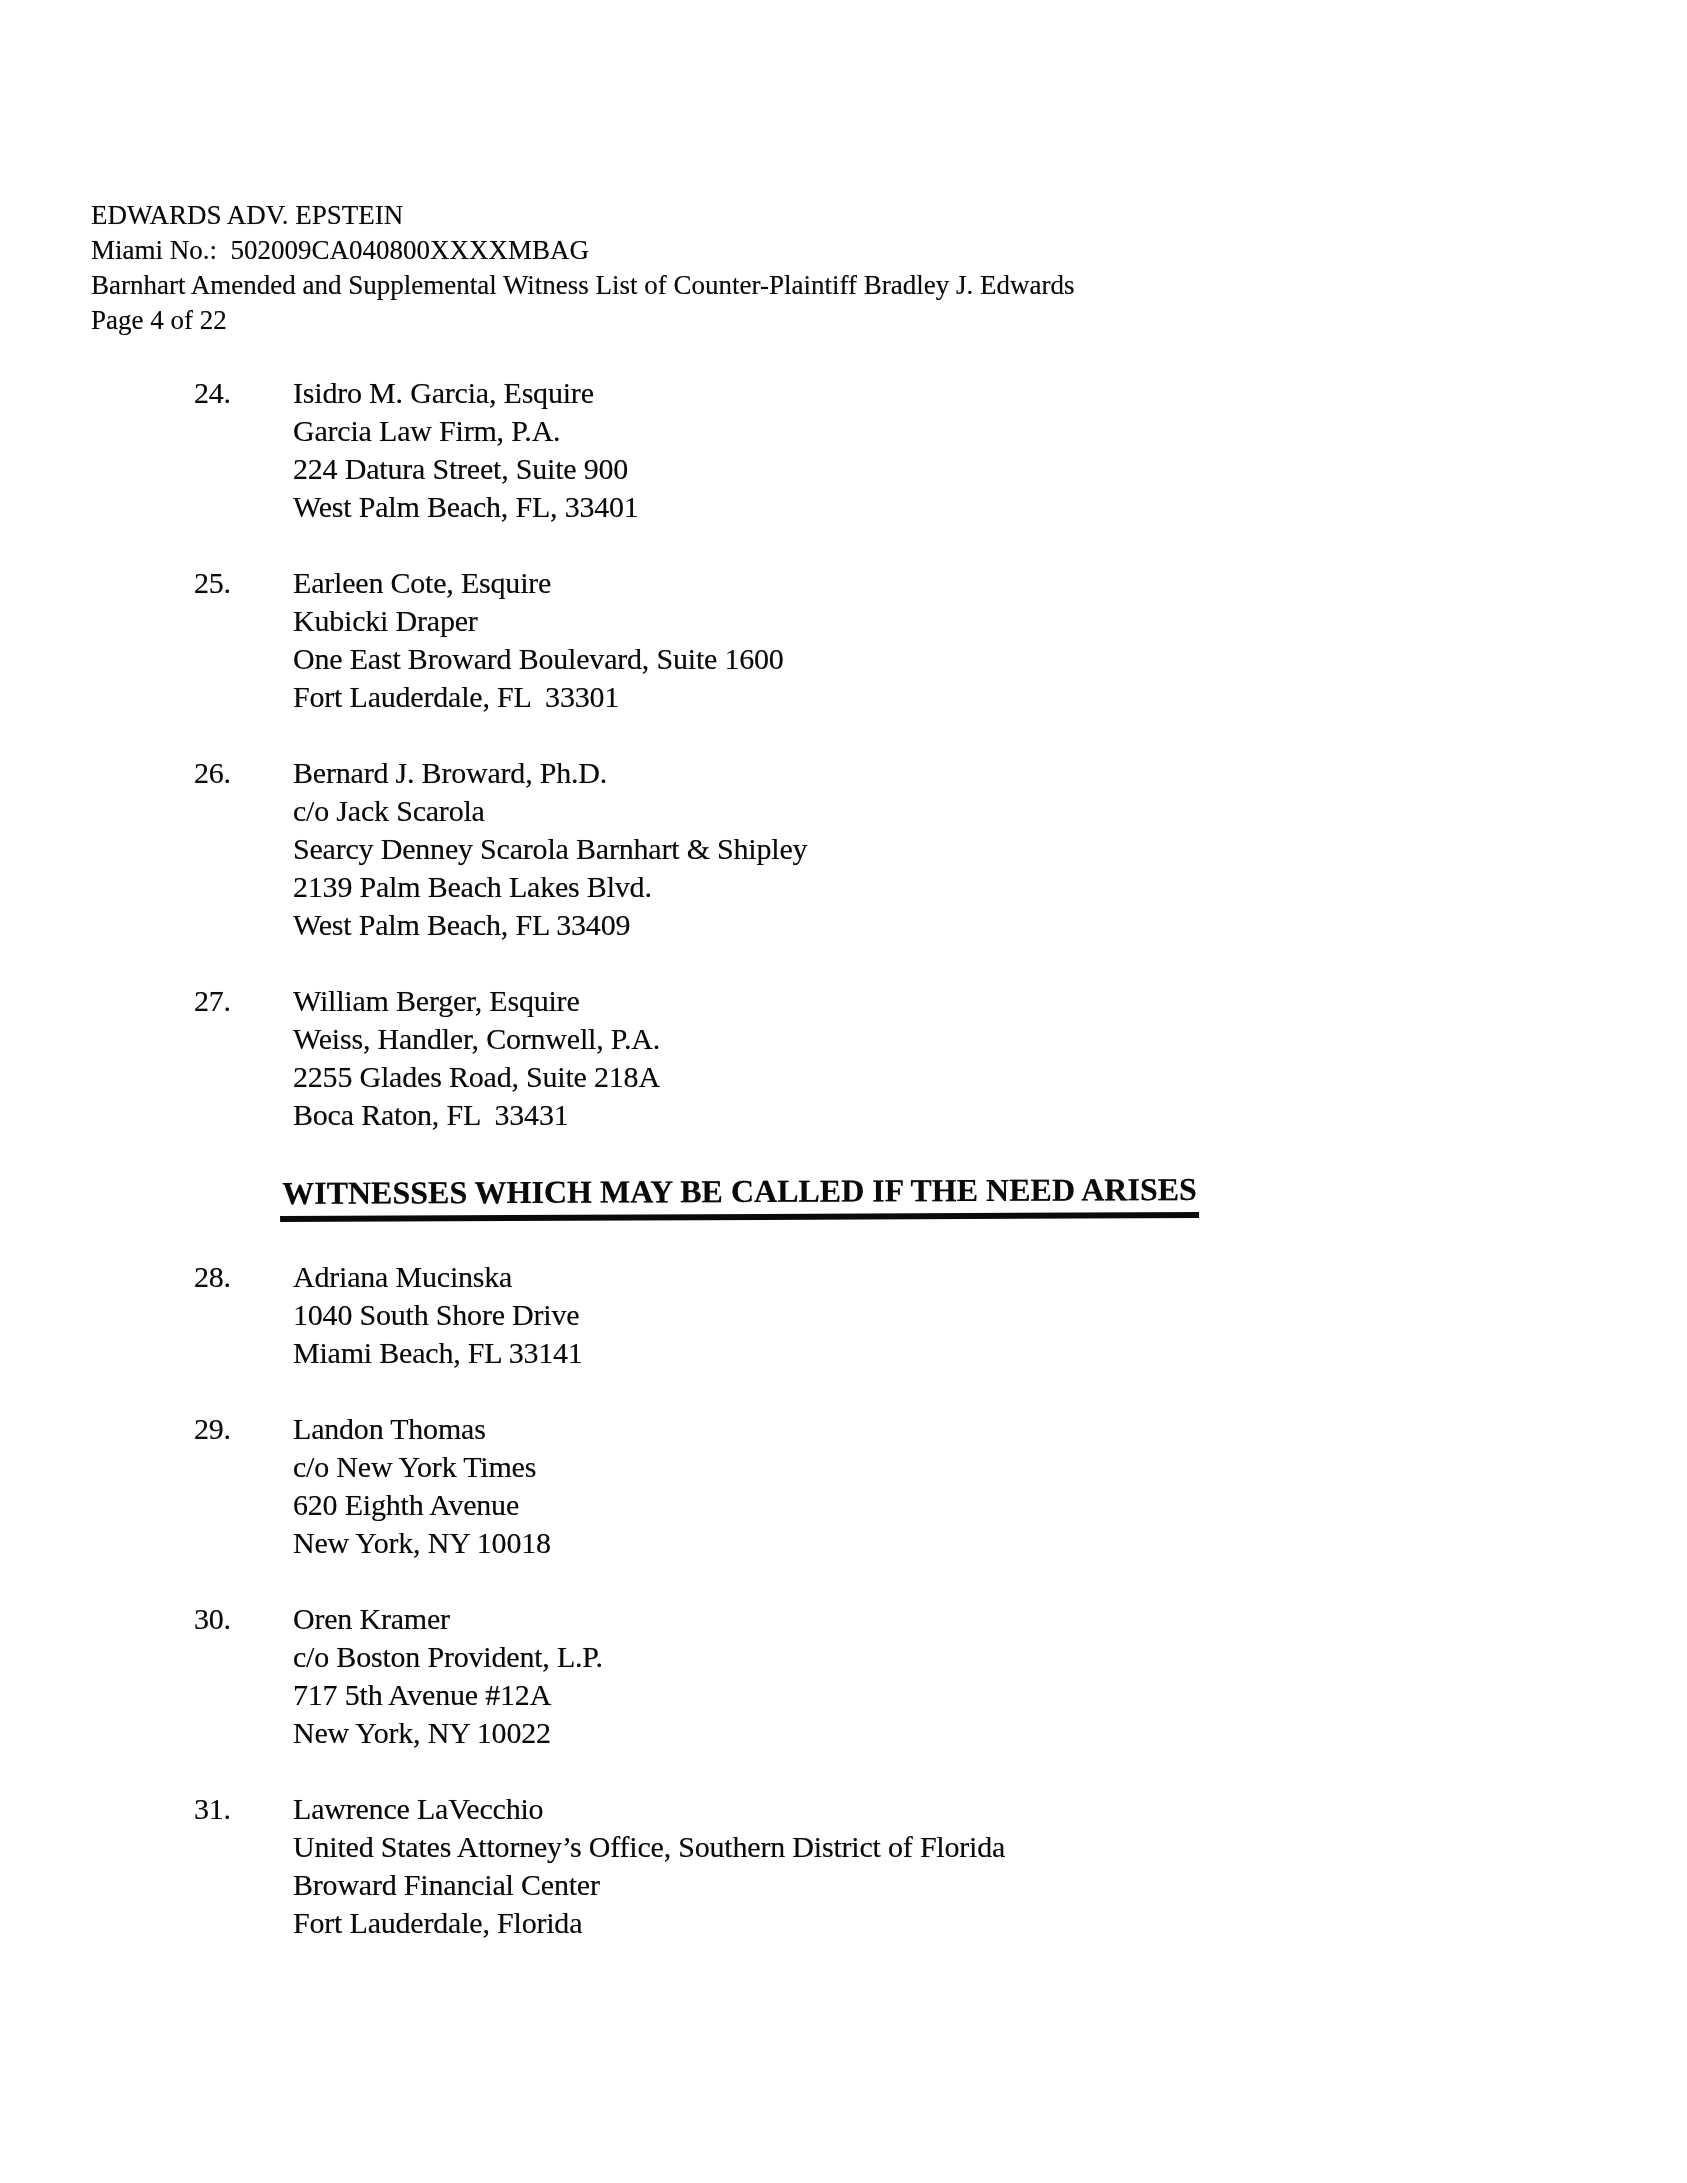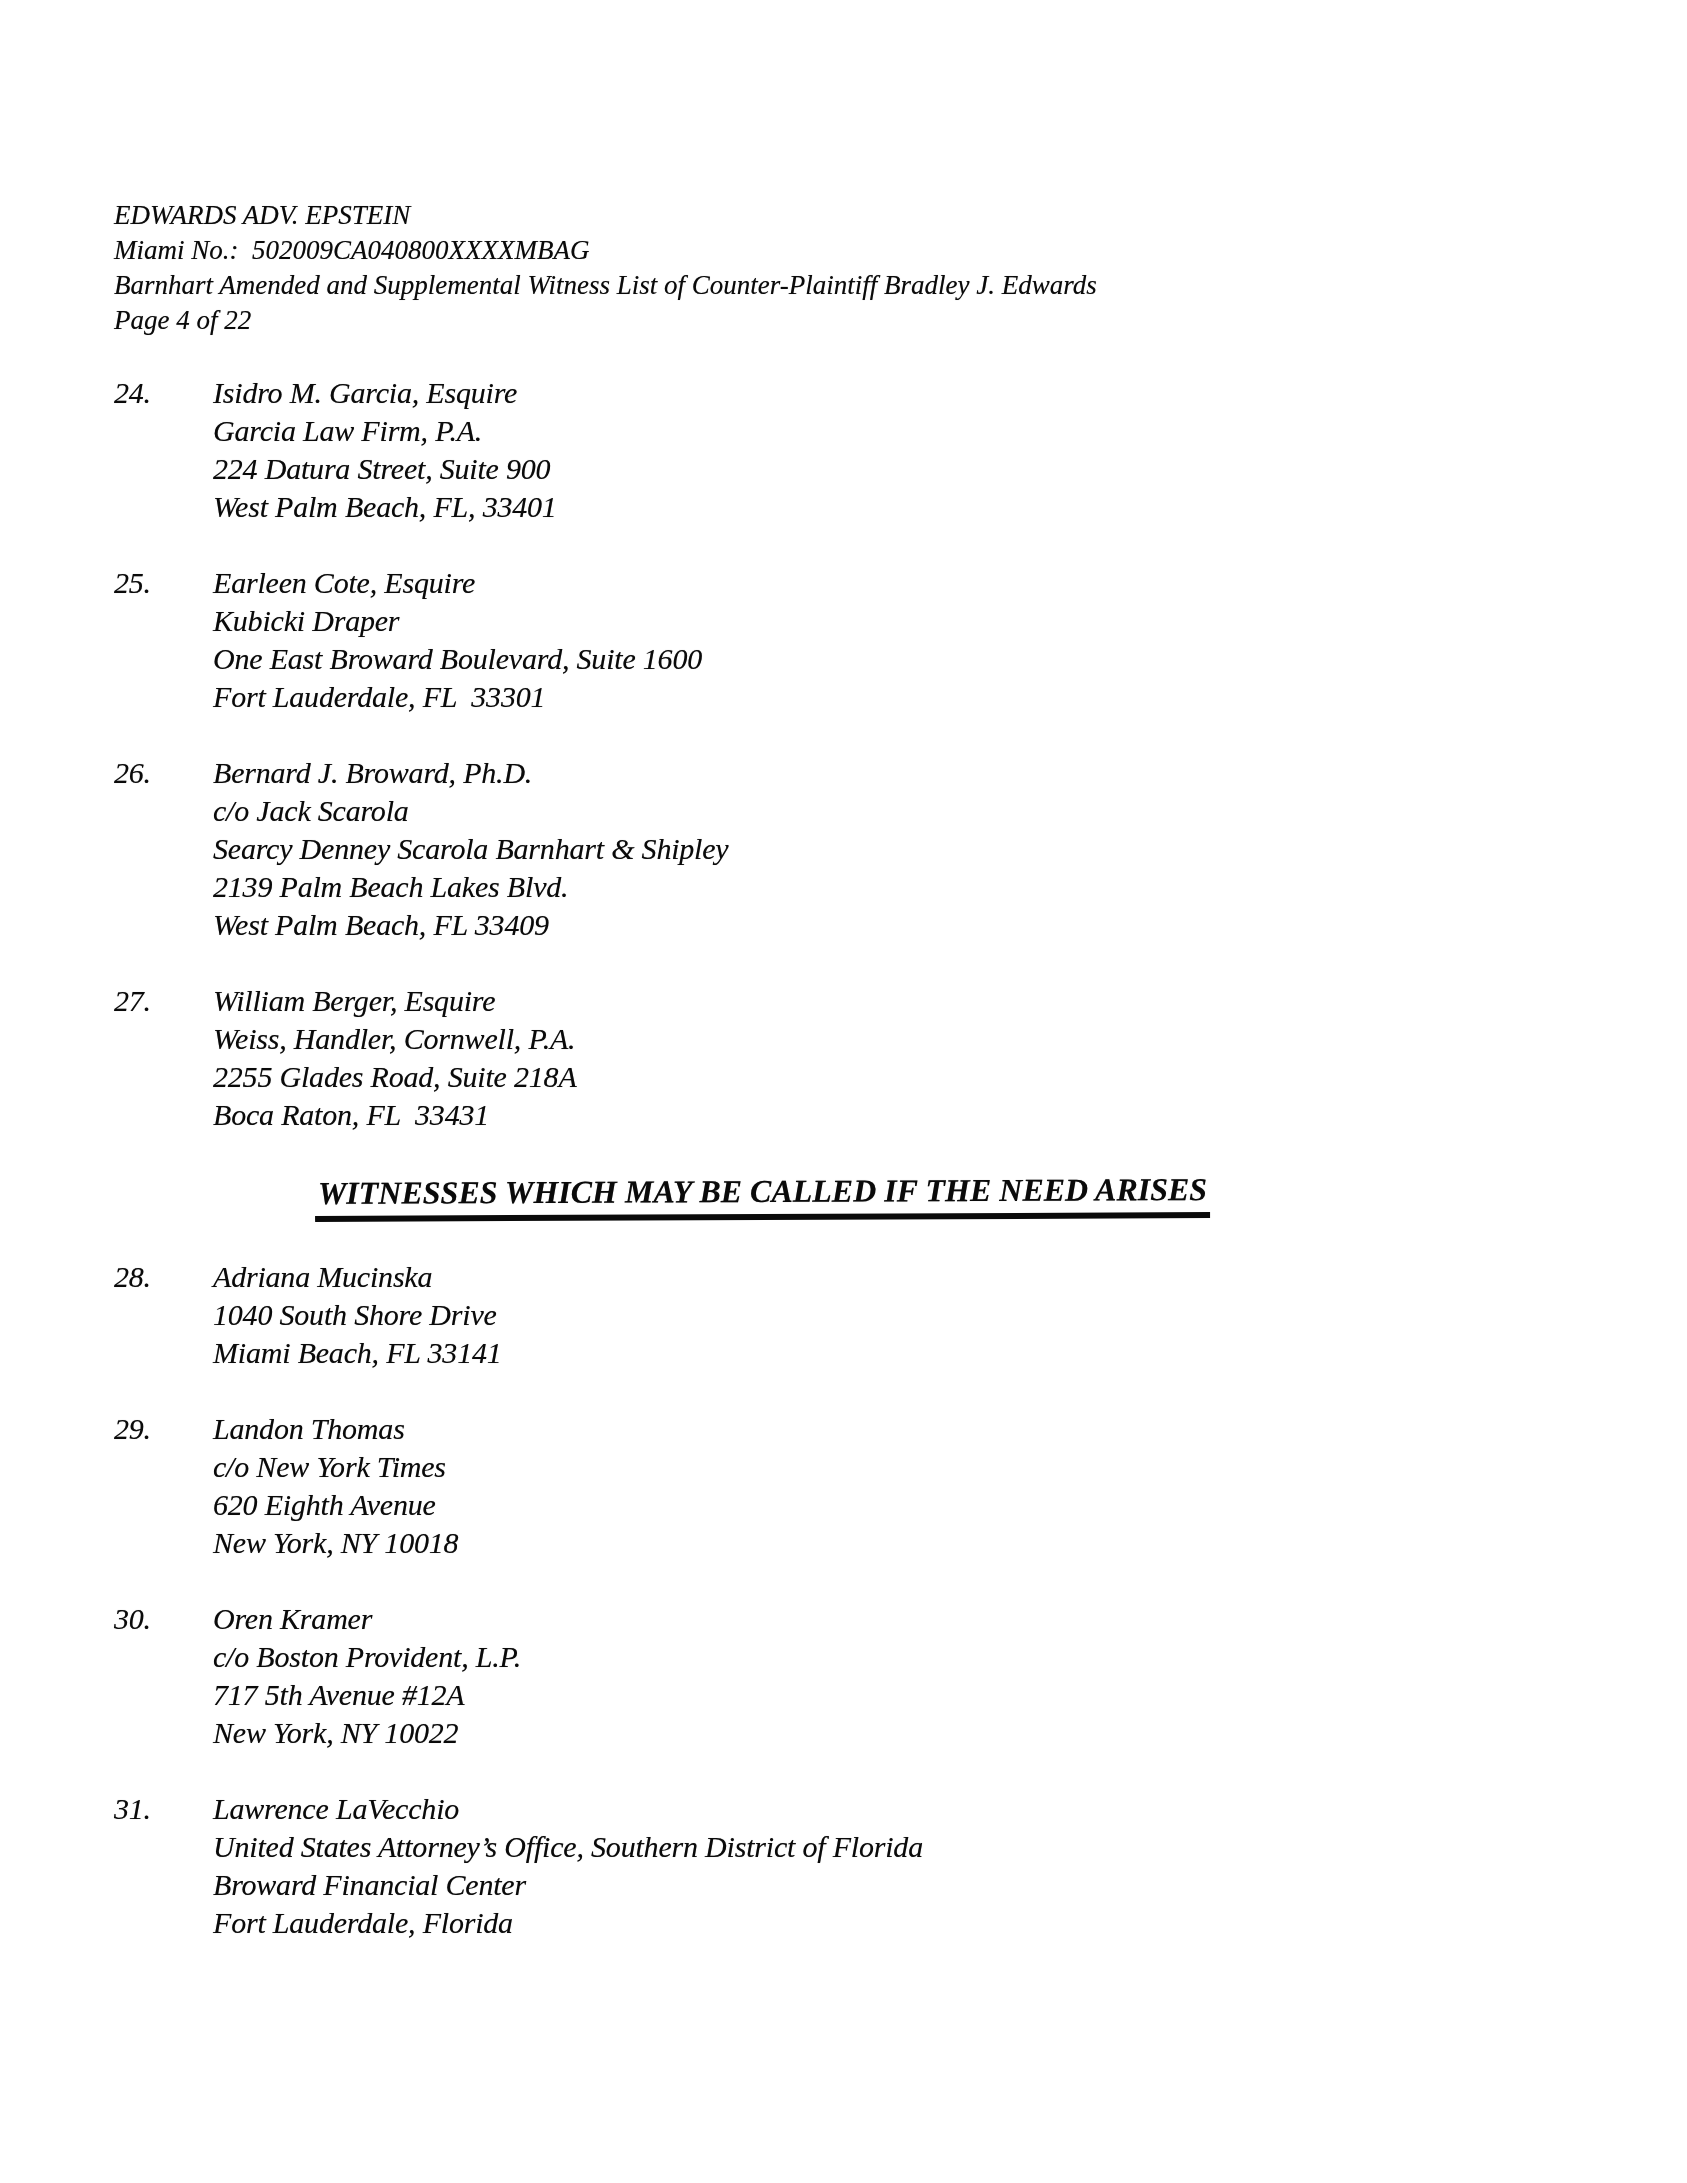--- a/index.html
+++ b/index.html
@@ -11,40 +11,40 @@
     position: relative;
     width: 1687px;
     height: 2183px;
     background: #ffffff;
     overflow: hidden;
     font-family: "Liberation Serif", "DejaVu Serif", serif;
     color: #0a0a0a;
     text-shadow: 0 0 0.7px rgba(0,0,0,0.45);
   }
   .content {
-    padding: 198px 79px 0 114px;
-    font-style: italic;
+    padding: 198px 79px 0 91px;
   }
   .doc-header {
     font-size: 27px;
     line-height: 35px;
     margin: 0 0 36px 0;
   }
   .doc-header .hline {
     white-space: pre-wrap;
   }
   .witness-item {
     display: flex;
     align-items: flex-start;
     font-size: 30px;
     line-height: 38px;
     letter-spacing: -0.2px;
     margin: 0 0 38px 0;
   }
   .witness-item .num {
+    margin-left: 103px;
     width: 99px;
     flex: 0 0 99px;
   }
   .witness-item .lines {
     flex: 1 1 auto;
   }
   .witness-item .line {
     white-space: pre-wrap;
   }
   .section-heading {

